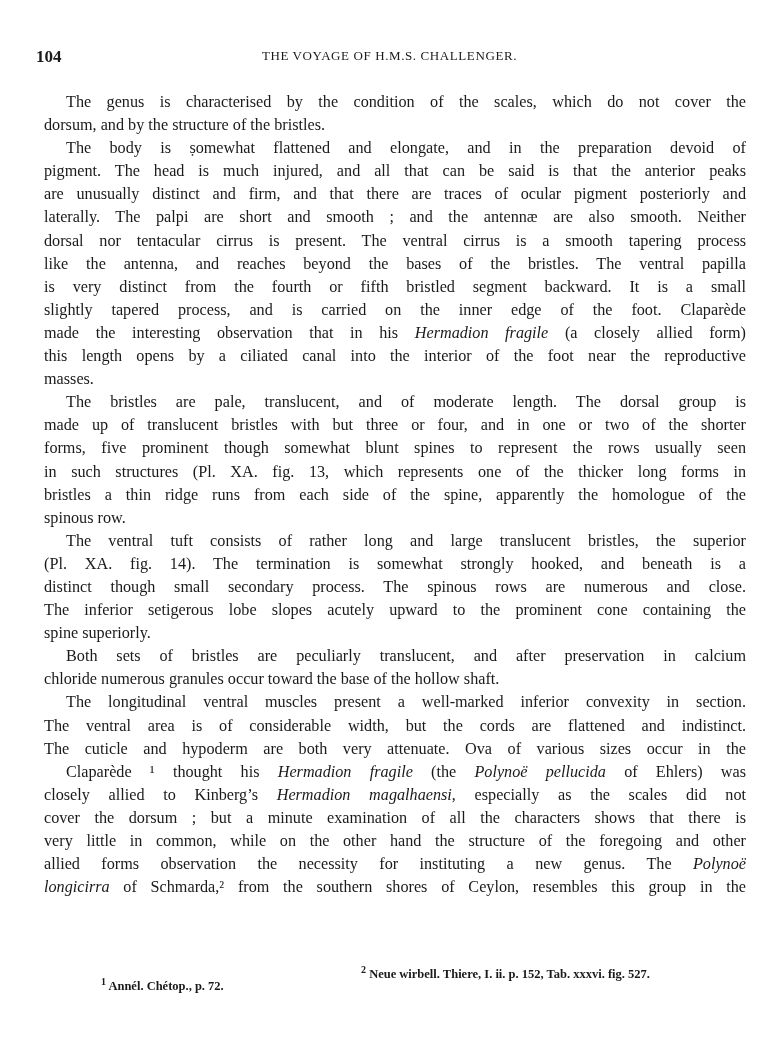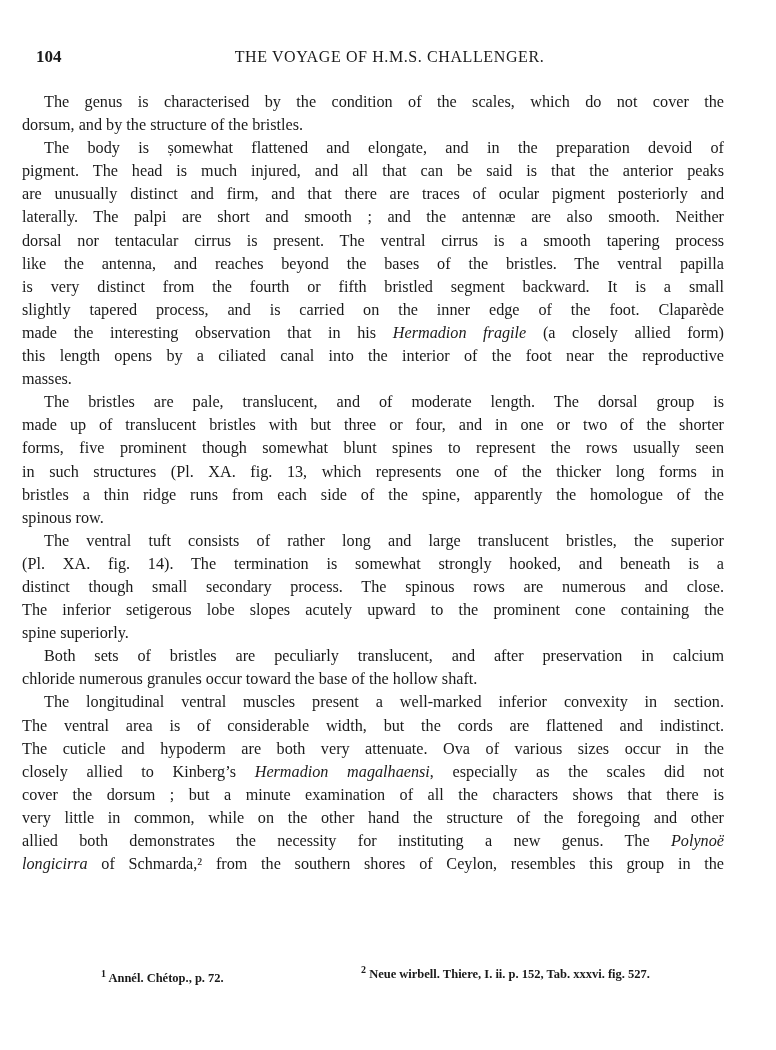--- a/index.html
+++ b/index.html
@@ -1,27 +1,27 @@
 <!DOCTYPE html>
 <html><head>
 <meta charset="utf-8">
 <style>
   html, body { margin: 0; padding: 0; background: #ffffff; }
   body { width: 776px; height: 1050px; position: relative; overflow: hidden; color: #1a1a1a; font-family: "DejaVu Serif", "Liberation Serif", serif; }
   .page { position: absolute; left: 0; top: 0; width: 776px; height: 1050px; }
   .running-head { position: absolute; top: 47px; left: 36px; width: 702px; height: 22px; }
   .page-number { position: absolute; left: 0; top: 0; font-size: 17px; font-weight: bold; font-family: "Liberation Serif", serif; }
-  .running-title { position: absolute; left: 5px; right: 0; text-align: center; top: 1px; font-size: 16px; letter-spacing: 0.6px; font-family: "Liberation Serif", serif; }
-  .body-text { position: absolute; left: 22px; width: 702px; top: 91px; }
+  .running-title { position: absolute; left: 5px; right: 0; text-align: center; top: 1px; font-size: 13px; letter-spacing: 0.6px; font-family: "Liberation Serif", serif; }
+  .body-text { position: absolute; left: 44px; width: 702px; top: 91px; }
   .line { position: relative; height: 23.1px; line-height: 23.1px; font-size: 16.2px; font-family: "Liberation Serif", serif; white-space: nowrap; text-align: justify; text-align-last: justify; }
   .line.last { text-align-last: left; }
   .line.indent { padding-left: 22px; }
   i { font-style: italic; }
   .footnotes { position: absolute; top: 967px; left: 36px; width: 702px; height: 22px; font-size: 12.5px; font-family: "Liberation Serif", serif; font-weight: bold; }
-  .fn1 { position: absolute; left: 65px; top: 4px; text-align: center; }
+  .fn1 { position: absolute; left: 65px; top: 12px; text-align: center; }
   .fn2 { position: absolute; left: 325px; top: 0; }
   sup { font-size: 10px; line-height: 0; vertical-align: 0.55em; }
 </style>
 </head>
 <body>
 
 <div class="page">
   <div class="running-head">
     <span class="page-number">104</span>
     <div class="running-title">THE VOYAGE OF H.M.S. CHALLENGER.</div>
@@ -50,24 +50,25 @@
       <div class="line indent"><span>The ventral tuft consists of rather long and large translucent bristles, the superior</span></div>
       <div class="line"><span>(Pl. XA. fig. 14).  The termination is somewhat strongly hooked, and beneath is a</span></div>
       <div class="line"><span>distinct though small secondary process.  The spinous rows are numerous and close.</span></div>
       <div class="line"><span>The inferior setigerous lobe slopes acutely upward to the prominent cone containing the</span></div>
       <div class="line last"><span>spine superiorly.</span></div>
       <div class="line indent"><span>Both sets of bristles are peculiarly translucent, and after preservation in calcium</span></div>
       <div class="line last"><span>chloride numerous granules occur toward the base of the hollow shaft.</span></div>
       <div class="line indent"><span>The longitudinal ventral muscles present a well-marked inferior convexity in section.</span></div>
       <div class="line"><span>The ventral area is of considerable width, but the cords are flattened and indistinct.</span></div>
       <div class="line"><span>The cuticle and hypoderm are both very attenuate.  Ova of various sizes occur in the</span></div>
+      <div class="line indent"><span>Claparède ¹ thought his </span><i>Hermadion fragile</i><span> (the </span><i>Polynoë pellucida</i><span> of Ehlers) was</span></div>
       <div class="line"><span>closely allied to Kinberg’s </span><i>Hermadion magalhaensi</i><span>, especially as the scales did not</span></div>
       <div class="line"><span>cover the dorsum ; but a minute examination of all the characters shows that there is</span></div>
       <div class="line"><span>very little in common, while on the other hand the structure of the foregoing and other</span></div>
-      <div class="line"><span>allied both demonstrates the necessity for instituting a new genus.  The </span><i>Polynoë</i></div>
+      <div class="line"><span>allied forms observation the necessity for instituting a new genus.  The </span><i>Polynoë</i></div>
       <div class="line"><i>longicirra</i><span> of Schmarda,² from the southern shores of Ceylon, resembles this group in the</span></div>
     </div>
 
   <div class="footnotes">
     <span class="fn1"><sup>1</sup> <span>Annél. Chétop., p. 72.</span></span>
     <span class="fn2"><sup>2</sup> <span>Neue wirbell. Thiere, I. ii. p. 152, Tab. xxxvi. fig. 527.</span></span>
   </div>
 </div>
 
 </body></html>

